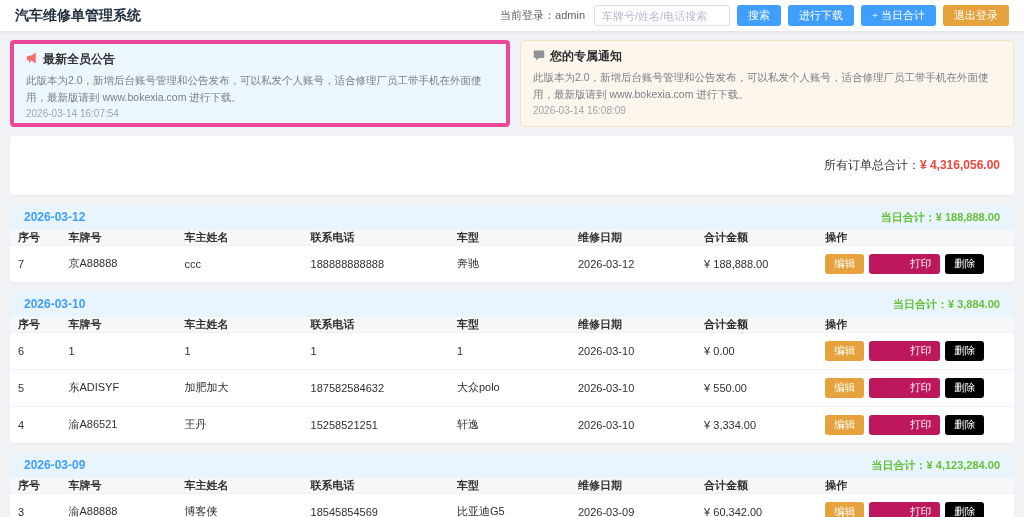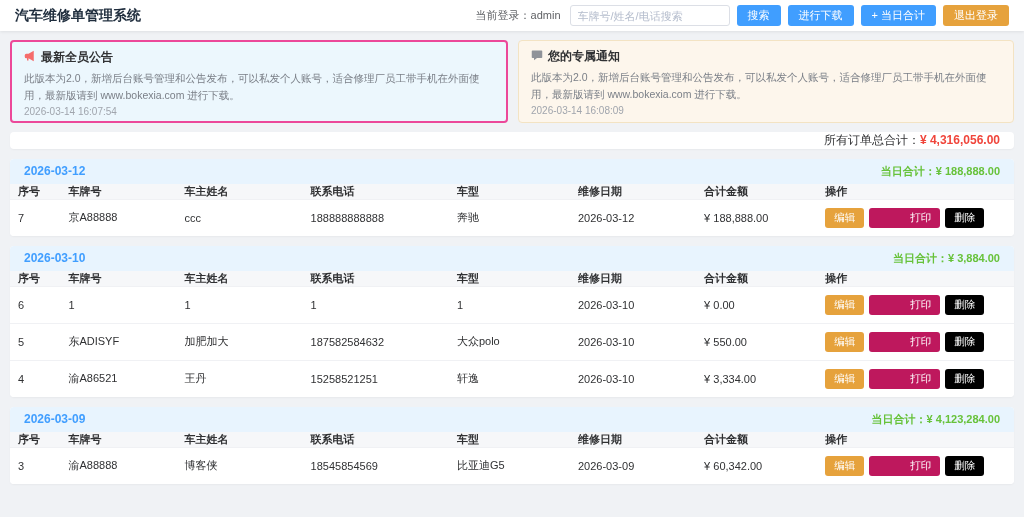--- a/index.html
+++ b/index.html
@@ -13,45 +13,45 @@
   .topbar {
     background:#fff; height:31px; display:flex; align-items:center;
     justify-content:space-between; padding:0 15px;
     box-shadow:0 1px 3px rgba(0,0,0,.08); position:relative; z-index:2;
   }
   .app-title { font-size:14px; font-weight:bold; color:#1f2d3d; }
   .topbar-right { display:flex; align-items:center; gap:7px; }
   .login-info { color:#606266; font-size:11px; margin-right:2px; }
   .login-user { color:#606266; }
   .search-input {
-    width:160px; height:21px; border:1px solid #dcdfe6; border-radius:3px;
+    width:136px; height:21px; border:1px solid #dcdfe6; border-radius:3px;
     padding:0 7px; font-size:11px; color:#333; outline:none;
     font-family:"Liberation Sans","DejaVu Sans",sans-serif;
   }
   .search-input::placeholder { color:#b4bccc; }
   .btn {
     border:none; border-radius:3px; color:#fff; font-size:11px;
     padding:4px 11px; cursor:pointer; line-height:13px; white-space:nowrap;
-    font-family:Liberation Sans, sans-serif;
+    font-family:Liberation Serif, serif;
   }
   .btn-primary { background:#409eff; }
   .btn-warning { background:#e6a23c; }
   
   .notices { display:flex; gap:10px; padding:9px 10px 0 10px; }
   .notice { flex:1; border-radius:4px; padding:7px 12px 4px 12px; }
-  .notice-blue  { background:#ecf7fd; border:2px solid #ec4899; }
+  .notice-blue  { background:#ecf7fd; border:4px solid #ec4899; }
   .notice-yellow{ background:#fdf6ec; border:1px solid #f3e3c3; }
   .notice-head { display:flex; align-items:center; gap:5px; margin-bottom:4px; }
   .notice-title { font-weight:bold; font-size:12px; color:#303133; }
   .notice-content { color:#7a7f87; font-size:10.5px; line-height:1.6; }
   .notice-time { text-align:left; color:#a0a5ad; font-size:10px; margin-top:2px; }
   
   .summary-bar {
     margin:9px 10px 0 10px; background:#fff; border-radius:4px;
-    padding:0 14px; text-align:right; font-size:12px; color:#303133;
+    padding:21px 14px; text-align:right; font-size:12px; color:#303133;
     box-shadow:0 1px 2px rgba(0,0,0,.04);
   }
   .summary-amount { color:#f0453b; font-weight:bold; }
   
   .group {
     margin:10px 10px 0 10px; background:#fff; border-radius:4px;
     overflow:hidden; box-shadow:0 1px 2px rgba(0,0,0,.04);
   }
   .group-header {
     display:flex; justify-content:space-between; align-items:center;

